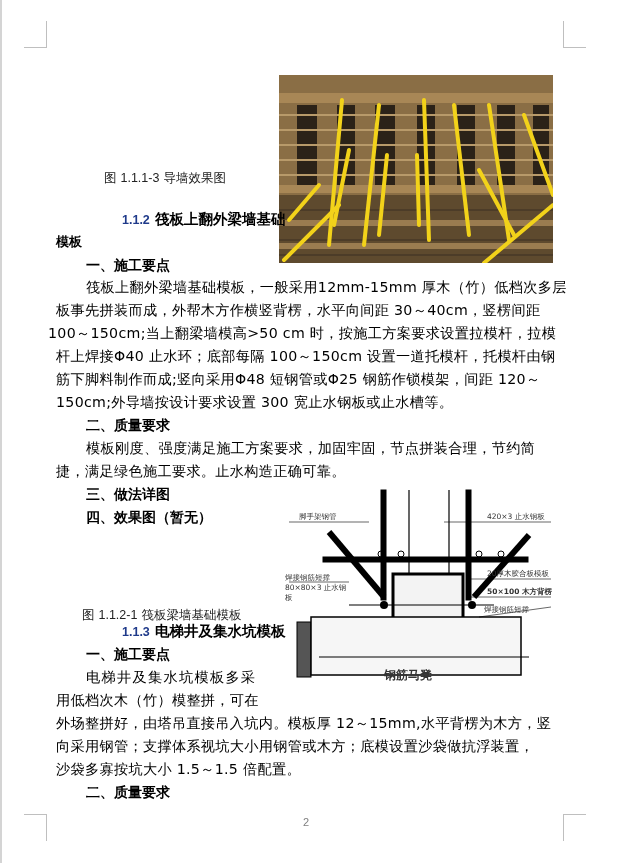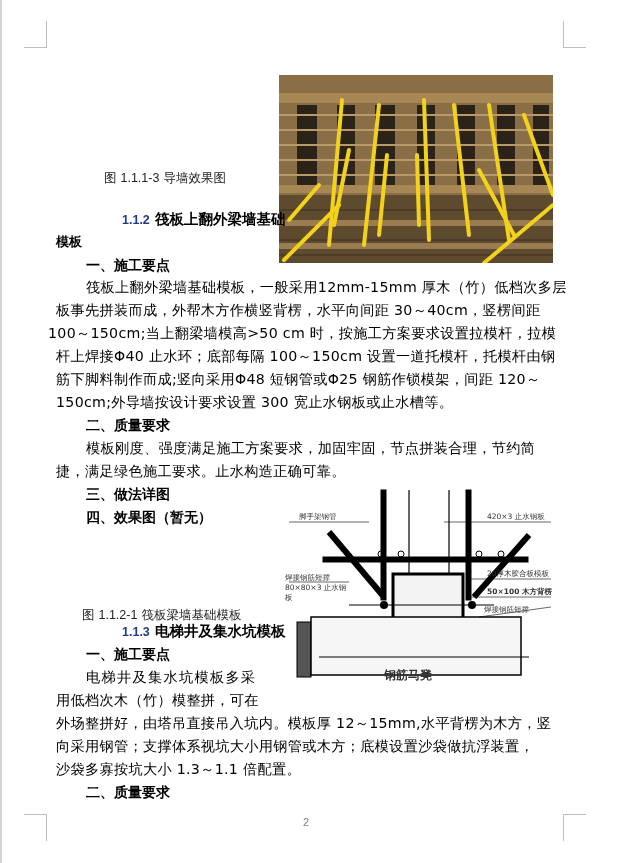--- a/index.html
+++ b/index.html
@@ -158,16 +158,16 @@
 
 <div class="t bold" style="left:86px;top:622px;font-size:14.5px;">
   <span class="num">1.1.3</span>
   <span>电梯井及集水坑模板</span>
 </div>
 <div class="t bold" style="left:86px;top:645px;">一、施工要点</div>
 <div class="t body" style="left:86px;top:668px;letter-spacing:1.3px;">电梯井及集水坑模板多采</div>
 <div class="t body" style="left:56px;top:691px;">用低档次木（竹）模整拼，可在</div>
 <div class="t body" style="left:56px;top:714px;">外场整拼好，由塔吊直接吊入坑内。模板厚 12～15mm,水平背楞为木方，竖</div>
 <div class="t body" style="left:56px;top:737px;">向采用钢管；支撑体系视坑大小用钢管或木方；底模设置沙袋做抗浮装置，</div>
-<div class="t body" style="left:56px;top:760px;">沙袋多寡按坑大小 1.3～1.1 倍配置。</div>
+<div class="t body" style="left:56px;top:760px;">沙袋多寡按坑大小 1.5～1.5 倍配置。</div>
 <div class="t bold" style="left:86px;top:783px;">二、质量要求</div>
 
 <div class="pagenum">2</div>
 
 </body></html>

